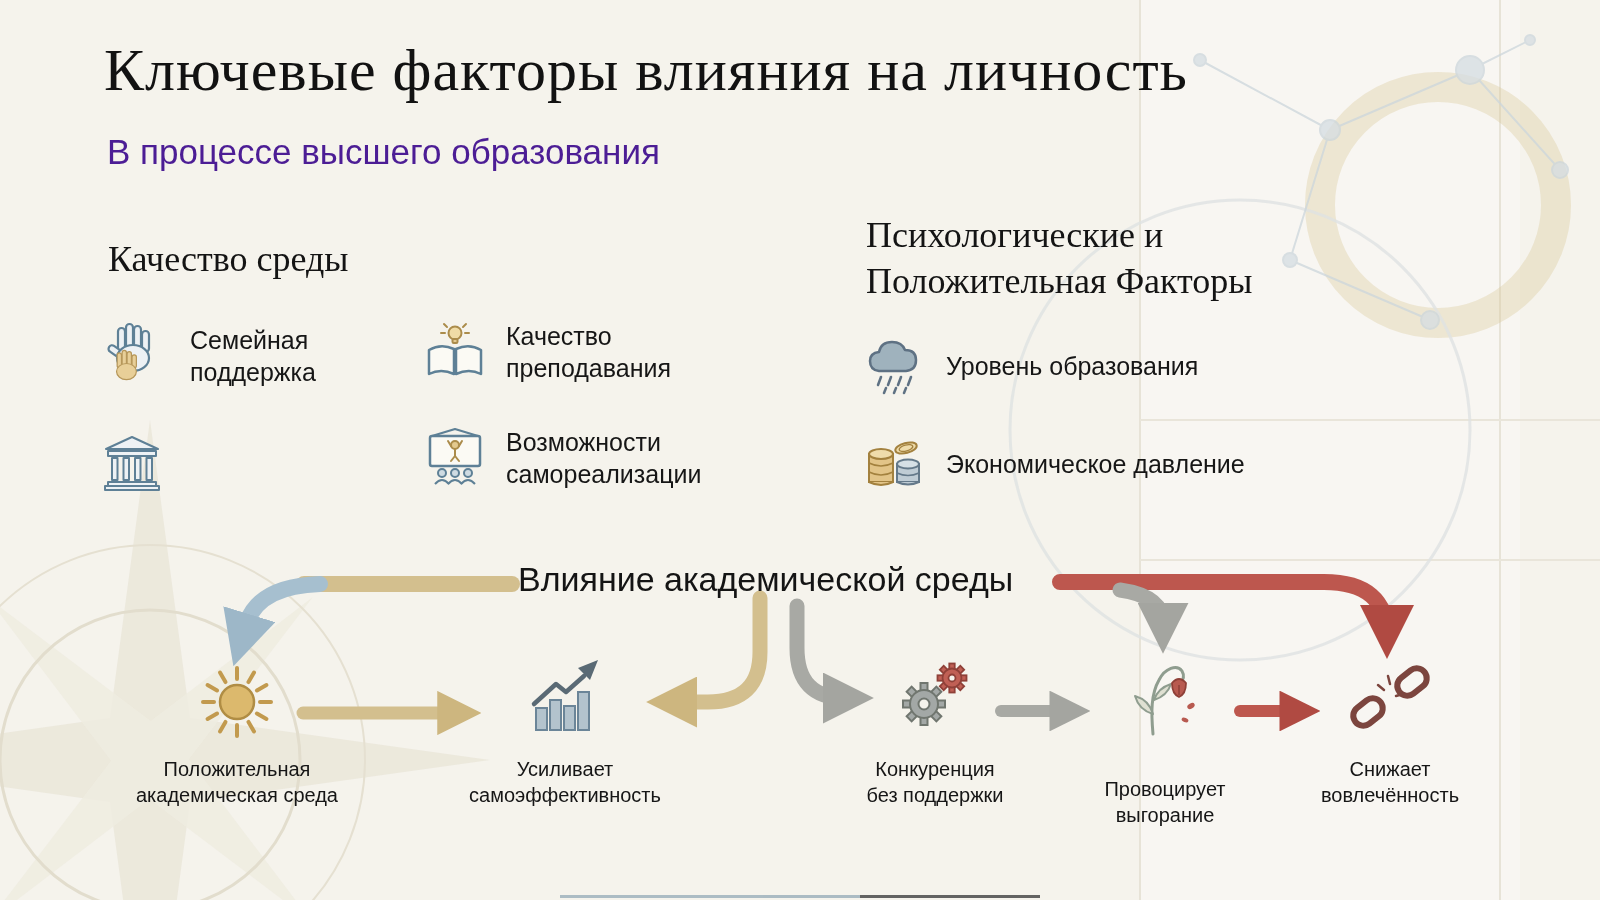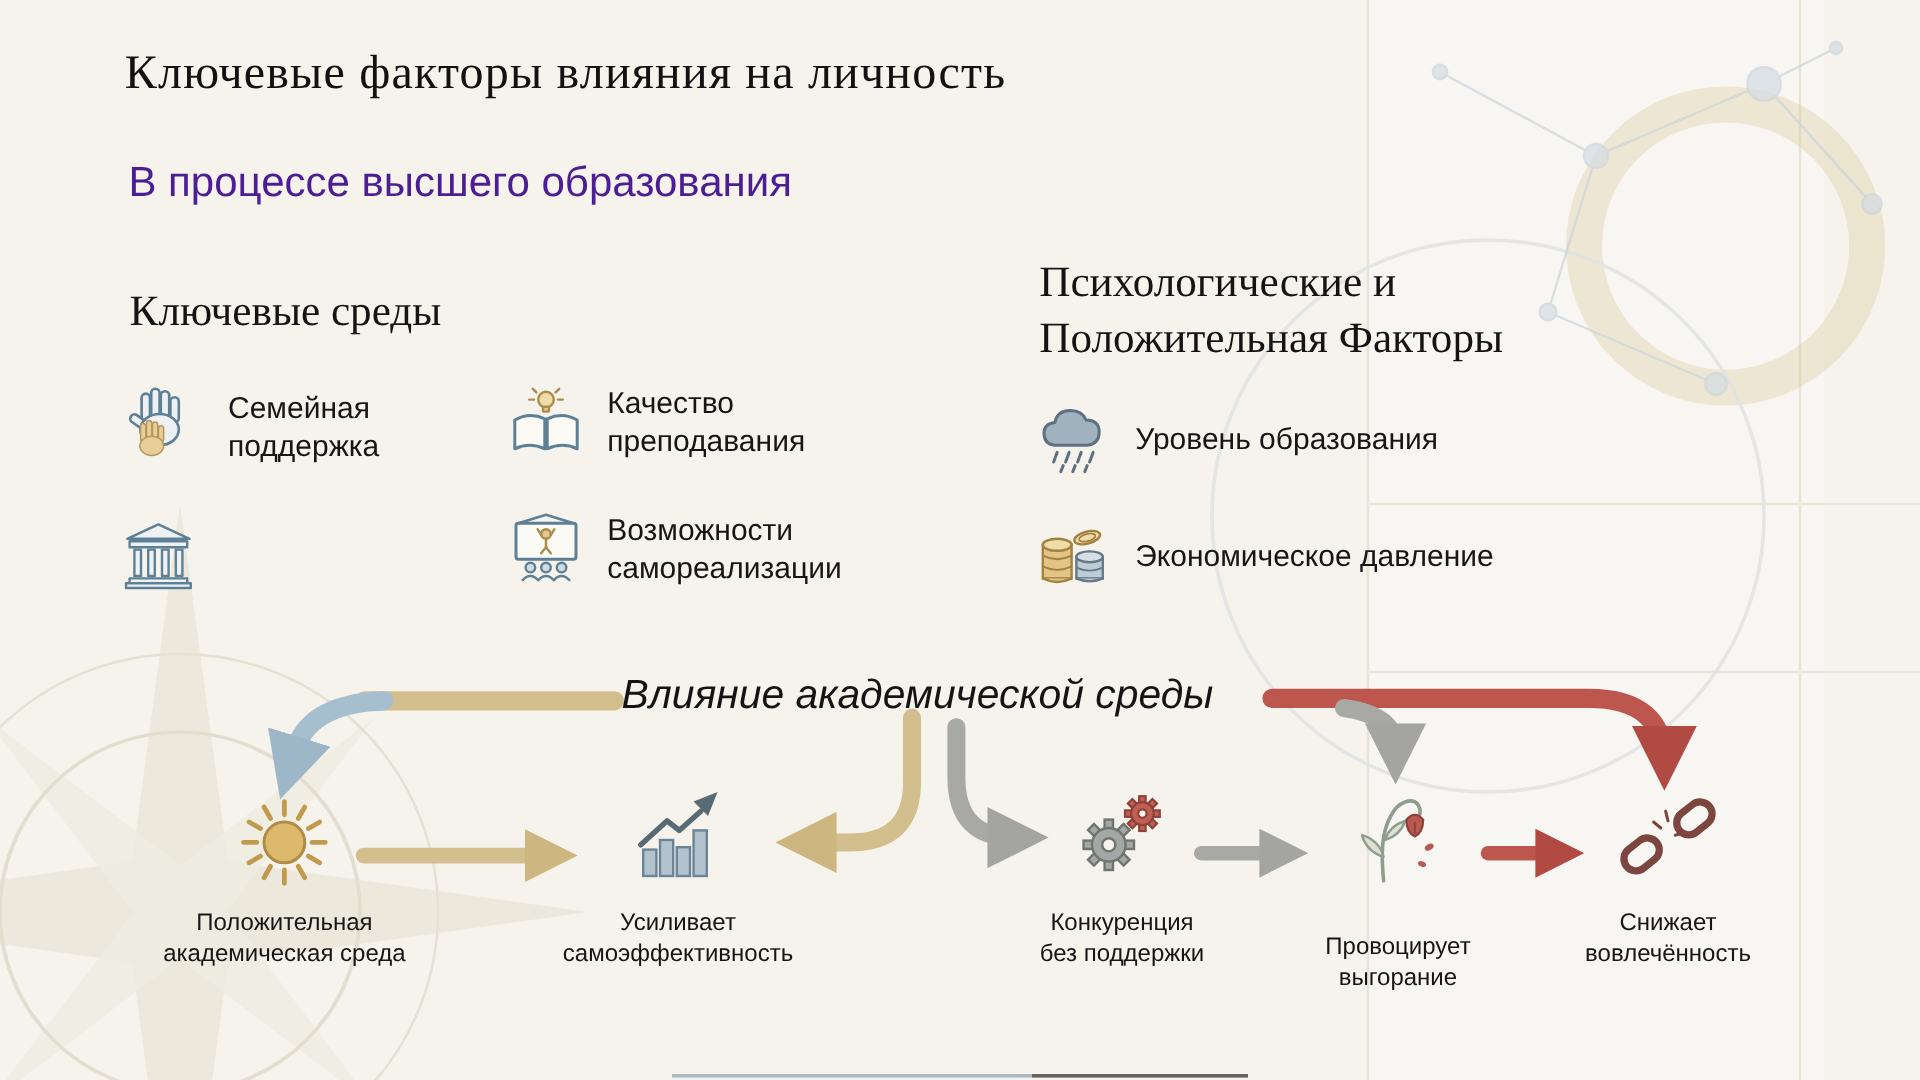--- a/index.html
+++ b/index.html
@@ -3,31 +3,31 @@
 <meta charset="utf-8">
 <style>
   html,body{margin:0;padding:0;background:#e8e6df;}
   .stage{
     position:relative;width:1600px;height:900px;overflow:hidden;
     background:#f5f3ec;
     font-family:"Liberation Sans",sans-serif;color:#1b1b1b;
   }
   .abs{position:absolute;}
   .title{
-    font-family:"Liberation Serif",serif;font-size:40px;color:#121212;
+    font-family:"Liberation Serif",serif;font-size:60px;color:#121212;
     letter-spacing:1px;white-space:nowrap;
   }
   .subtitle{font-size:35px;color:#4c1d95;white-space:nowrap;}
   .section-h{
     font-family:"Liberation Serif",serif;font-size:36px;color:#141414;
     line-height:1.28;white-space:pre-line;
   }
   .item{display:flex;align-items:center;gap:16px;height:76px;}
   .item-label{font-size:25px;line-height:1.3;white-space:pre-line;color:#161616;}
-  .band-label{font-size:34px;color:#141414;white-space:nowrap;font-style:italic;}
+  .band-label{font-size:34px;color:#141414;white-space:nowrap;}
   .node-label{
     font-size:20px;line-height:1.32;white-space:pre-line;text-align:center;
     color:#161616;
   }
   .icon{display:inline-flex;}
   svg{display:block;}
 </style>
 </head>
 <body>
 
@@ -64,21 +64,21 @@
     </g>
     <g opacity="0.85">
       <rect x="560" y="895" width="300" height="3" fill="#9fb2bd"></rect>
       <rect x="860" y="895" width="180" height="3" fill="#4a4a4a"></rect>
     </g>
   </svg>
 
   <div class="abs title" style="left:104px;top:36px">Ключевые факторы влияния на личность</div>
   <div class="abs subtitle" style="left:107px;top:132px">В процессе высшего образования</div>
 
-  <div class="abs section-h" style="left:108px;top:236px">Ключевые среды</div>
+  <div class="abs section-h" style="left:108px;top:236px">Качество среды</div>
   <div class="abs section-h" style="left:866px;top:212px">Психологические и
 Положительная Факторы</div>
 
   <div class="abs item" style="left:100px;top:318px">
     <span class="icon">
       <svg width="74" height="72" viewBox="0 0 74 72">
         <g fill="#edf1f4" stroke="#5e8096" stroke-width="2.2">
           <rect x="18" y="8" width="7" height="24" rx="3.5"></rect>
           <rect x="26" y="4" width="7" height="26" rx="3.5"></rect>
           <rect x="34" y="6" width="7" height="25" rx="3.5"></rect>

